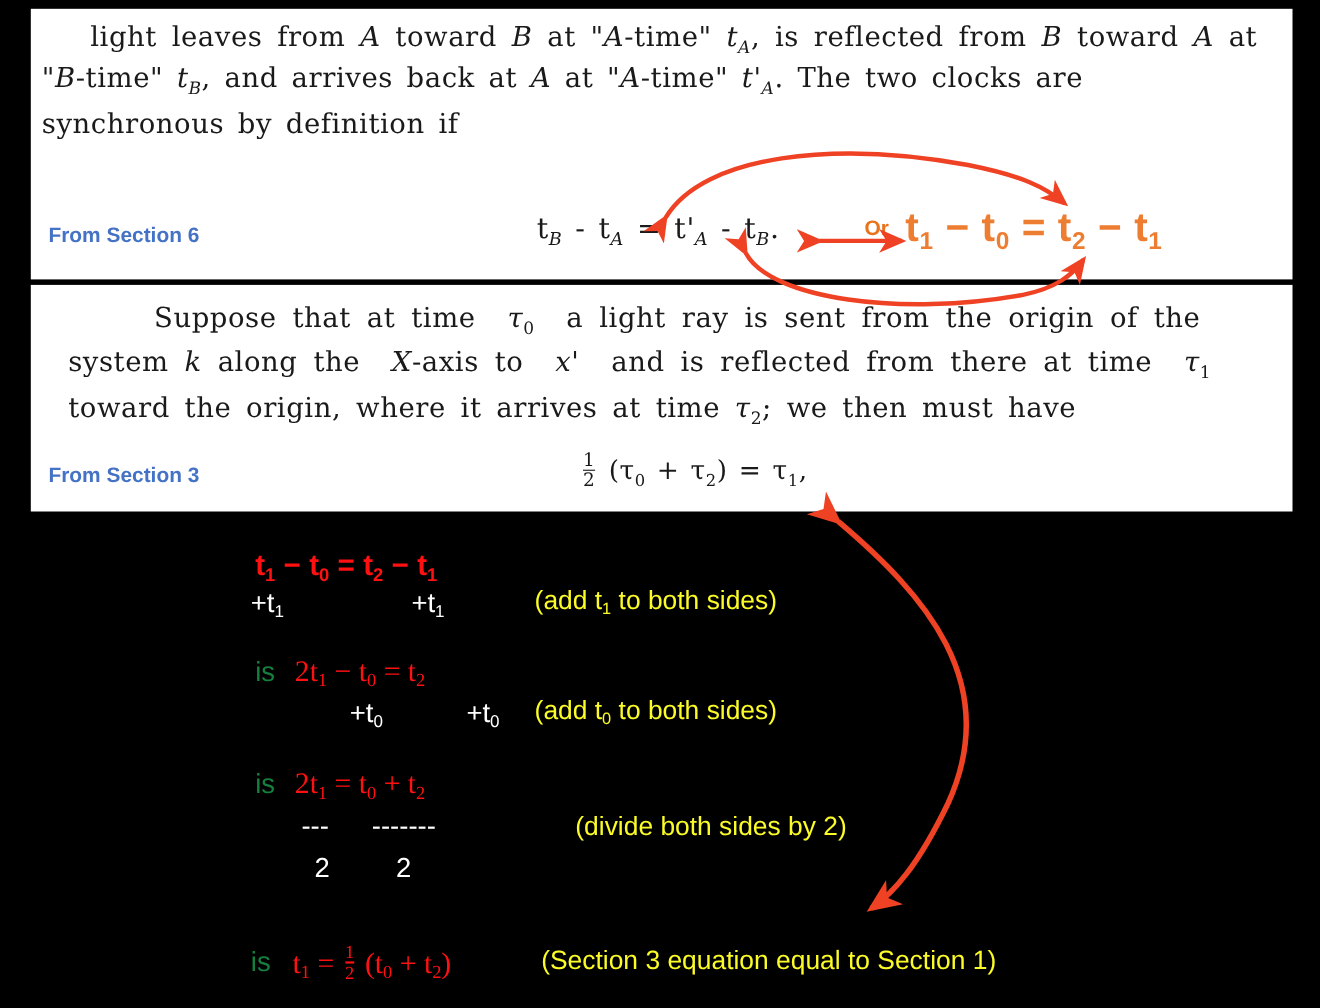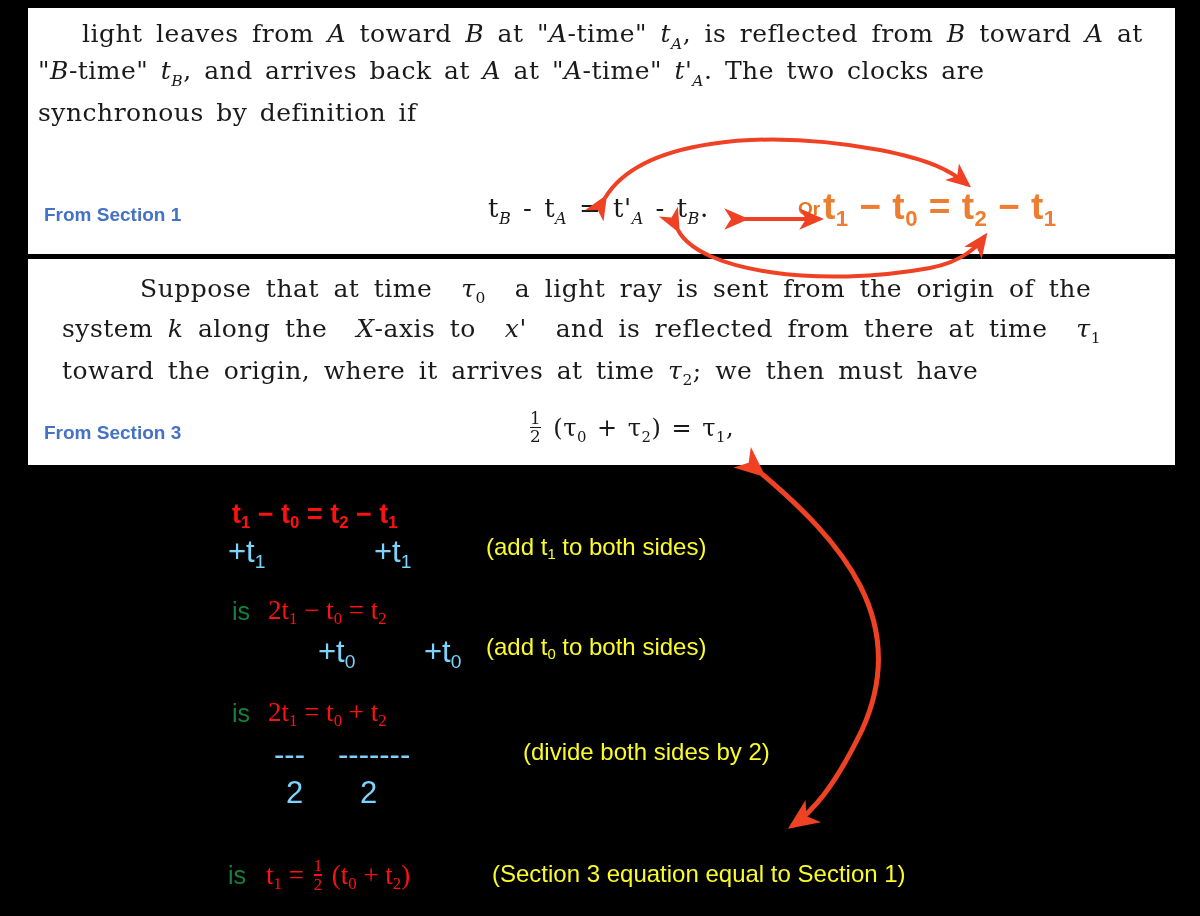--- a/index.html
+++ b/index.html
@@ -90,21 +90,20 @@
   #from-s3 { left: 44px; top: 422px; }
 
   
   #orange-or {
     position: absolute;
     left: 786px; top: 198px;
     color: #e8731d;
     font-weight: bold;
     font-size: 19px;
     white-space: nowrap;
-    margin-left: 12px;
   }
   #orange-eq {
     position: absolute;
     left: 823px; top: 186px;
     color: #ed7d31;
     font-weight: bold;
     font-size: 37px;
     white-space: nowrap;
     letter-spacing: 0.5px;
   }
@@ -129,22 +128,22 @@
     font-size: 27px;
     font-weight: bold;
     color: #ff1111;
   }
   .eq-red2 {
     font-size: 27px;
     color: #ff1111;
     font-family: Liberation Serif, serif;
   }
   .op-yellow {
-    font-size: 31px;
-    color: #7dd3fc;
+    font-size: 25px;
+    color: #ffffff;
   }
   .note {
     font-size: 24px;
     color: #fbfb28;
   }
   .isw {
     font-size: 25px;
     color: #15803d;
   }
   .dsub { font-size: 0.62em; vertical-align: -0.30em; }
@@ -198,21 +197,21 @@
     "<span class="it">B</span>-time" <span class="it">t</span><span class="sub">B</span>, and arrives back at <span class="it">A</span> at "<span class="it">A</span>-time" <span class="it">t</span>'<span class="sub">A</span>. The two clocks are
   </div>
   <div class="scan-text" id="s1-eq">
     <span class="it">t</span><span class="sub">B</span> - <span class="it">t</span><span class="sub">A</span> = <span class="it">t</span>'<span class="sub">A</span> - <span class="it">t</span><span class="sub">B</span>.
   </div>
 
   <div class="scan-text scan-line" id="s1-l3">
     synchronous by definition if
   </div>
 
-  <div class="from-label" id="from-s1">From Section 1</div>
+  <div class="from-label" id="from-s1">From Section 6</div>
 
   <div class="paper-panel" id="panel-section3"></div>
 
   <div class="scan-text scan-line" id="s3-l1">
     Suppose that at time &nbsp;<span class="it">τ</span><span class="sub-up">0</span>&nbsp; a light ray is sent from the origin of the
   </div>
   <div class="scan-text scan-line" id="s3-l2">
     system <span class="it">k</span> along the &nbsp;<span class="it">X</span>-axis to &nbsp;<span class="it">x</span>'&nbsp; and is reflected from there at time &nbsp;<span class="it">τ</span><span class="sub-up">1</span>
   </div>
   <div class="scan-text scan-line" id="s3-l3">

